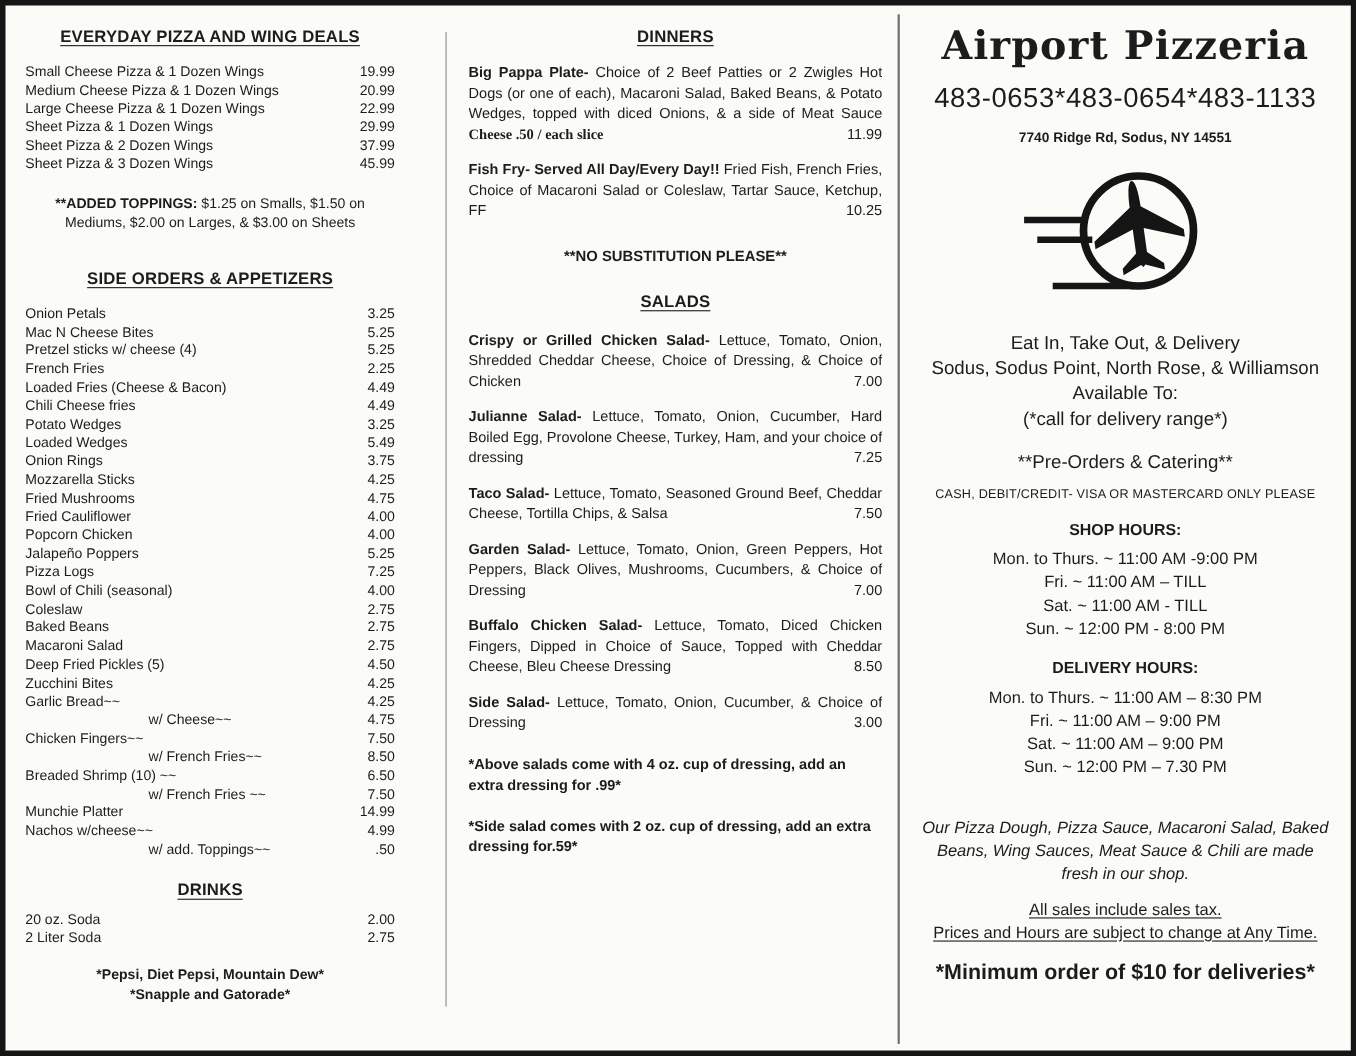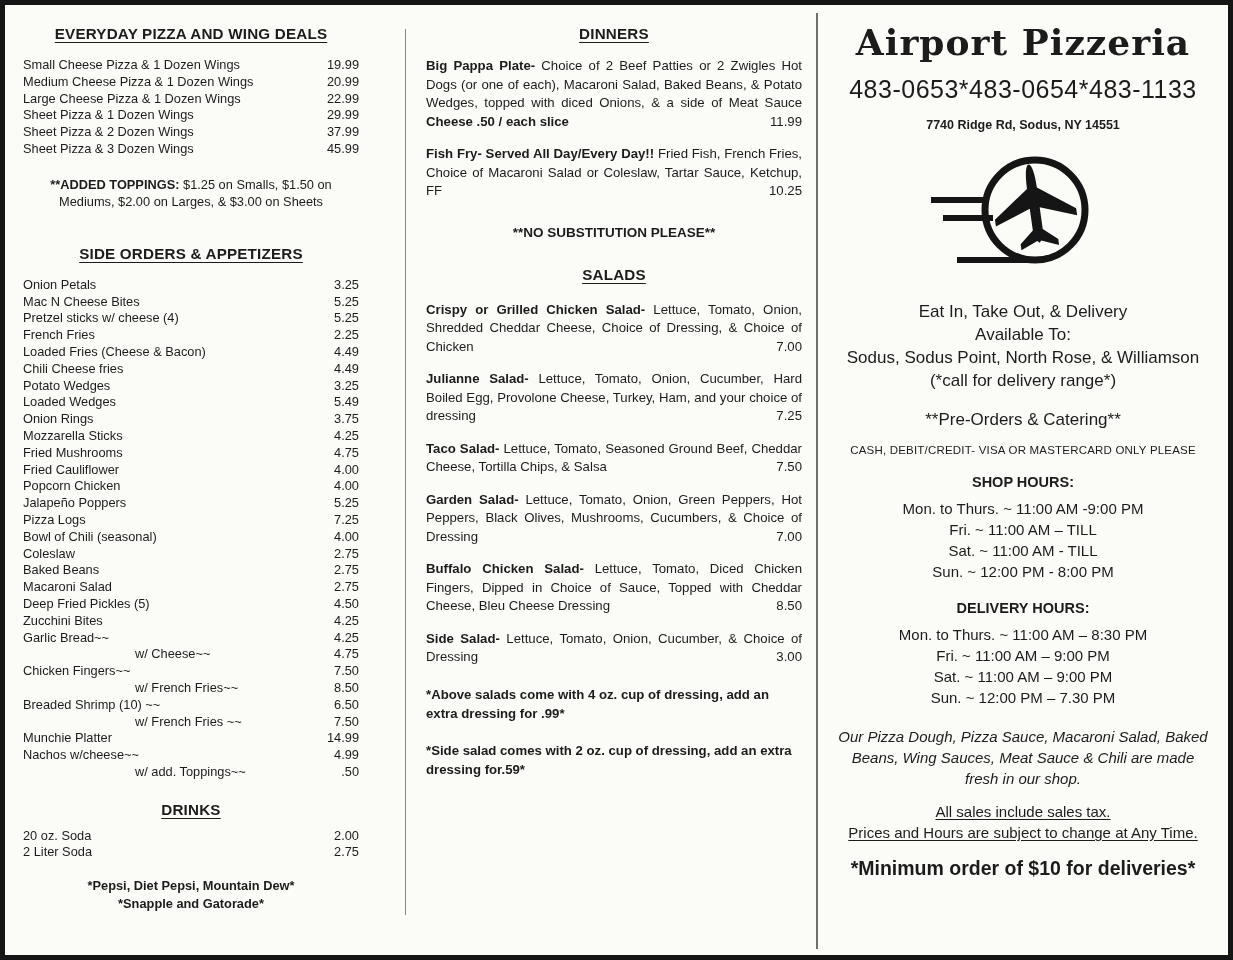--- a/index.html
+++ b/index.html
@@ -23,37 +23,37 @@
   .row.indent { padding-left:112px; }
   .row-price { white-space:nowrap; }
 
   .center-note { text-align:center; font-size:12.8px; line-height:17.5px; margin:18px 0 16px; }
   .center-note b { font-weight:700; }
   .bold-note { font-weight:700; margin-top:16px; }
   .note-line { font-size:12.8px; line-height:17.5px; }
 
   .paras .para { font-size:13.2px; line-height:18.5px; text-align:justify; margin-bottom:14px; overflow:hidden; }
   .p-name { font-weight:700; }
-  .p-desc-bold { font-weight:700; }
+  .p-desc-bold { font-weight:700;font-family:Liberation Serif, serif; }
   .p-price { float:right; padding-left:10px; }
   .no-sub { text-align:center; font-weight:700; font-size:13.5px; margin:24px 0 26px; }
   .salad-note { font-weight:700; font-size:13.2px; line-height:19px; margin-top:18px; text-align:left; }
 
   .brand { font-family:"DejaVu Serif","Liberation Serif",serif; font-weight:900; font-size:36px; letter-spacing:1px; }
   .phone { font-size:25px; margin-top:12px; letter-spacing:.5px; }
   .address { font-size:12.5px; font-weight:700; margin-top:14px; }
   .logo { margin-top:6px; line-height:0; }
   .service { margin-top:12px; }
   .service-line { font-size:17px; line-height:23px; }
   .preorder { font-size:17px; margin-top:18px; }
   .payment { font-size:11.5px; margin-top:14px; letter-spacing:.2px; }
   .hours-title { font-size:14.5px; font-weight:700; text-underline-offset:3px; margin-top:18px; display:block; }
   .hours { margin-top:8px; }
   .hours-line { font-size:15px; line-height:21px; }
-  .fresh { font-style:italic; font-size:15px; line-height:21px; margin-top:18px; }
+  .fresh { font-style:italic; font-size:15px; line-height:21px; margin-top:34px; }
   .underline-note { font-size:15px; line-height:21px; text-decoration:underline; text-underline-offset:2px; }
   .underline-note.first { margin-top:12px; }
   .minimum { font-size:19.5px; font-weight:700; margin-top:14px; }
 </style>
 </head>
 <body>
 
 <div class="page">
 
   <div class="col-left">
@@ -369,23 +369,23 @@
         <g transform="rotate(-8 112 72)">
           <path fill="#151515" d="M112,26 C115,26 117,36 117,50 L153,76 L153,83 L117,70 L117,92 L131,104 L131,110 L114,103 L112,105 L110,103 L93,110 L93,104 L107,92 L107,70 L71,83 L71,76 L107,50 C107,36 109,26 112,26 Z"></path>
         </g>
       </svg>
     </div>
 
     <div class="service">
 
         <div class="service-line">Eat In, Take Out, &amp; Delivery</div>
 
+        <div class="service-line">Sodus, Sodus Point, North Rose, &amp; Williamson</div>
+
         <div class="service-line">Available To:</div>
-
-        <div class="service-line">Sodus, Sodus Point, North Rose, &amp; Williamson</div>
 
         <div class="service-line">(*call for delivery range*)</div>
       </div>
 
     <div class="preorder">**Pre-Orders &amp; Catering**</div>
     <div class="payment">CASH, DEBIT/CREDIT- VISA OR MASTERCARD ONLY PLEASE</div>
 
     <h3 class="hours-title">SHOP HOURS:</h3>
     <div class="hours">
 

